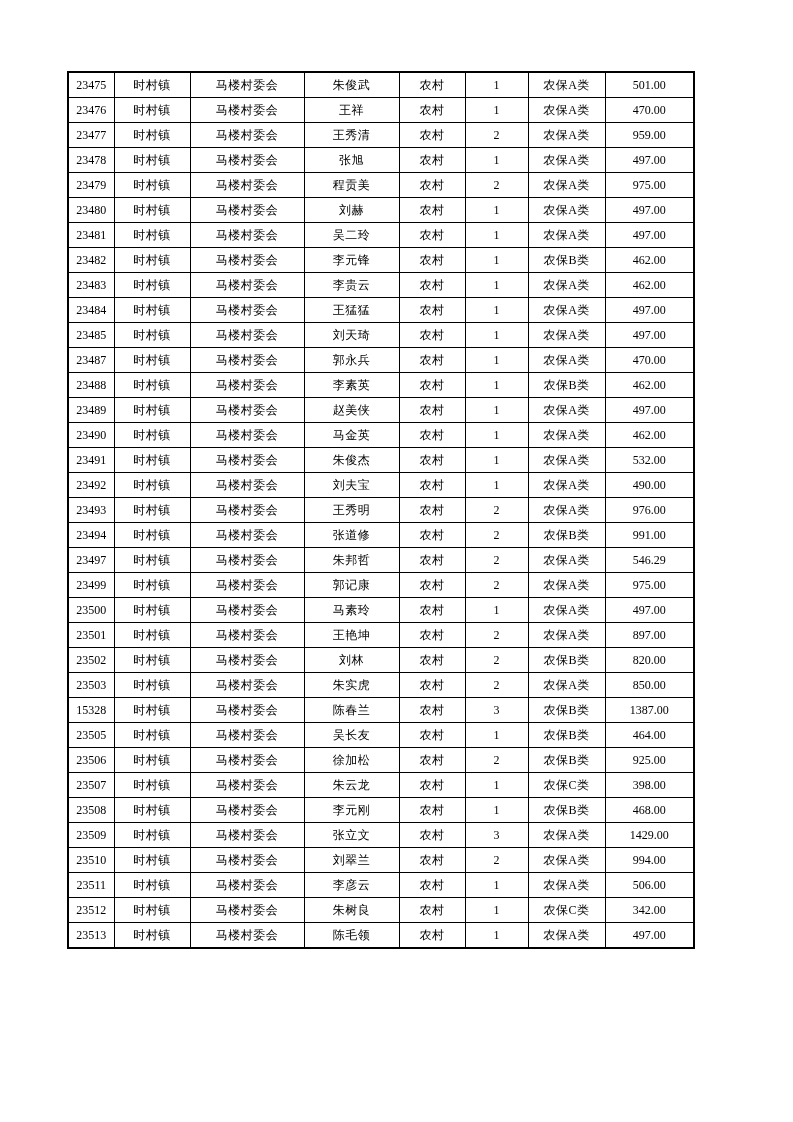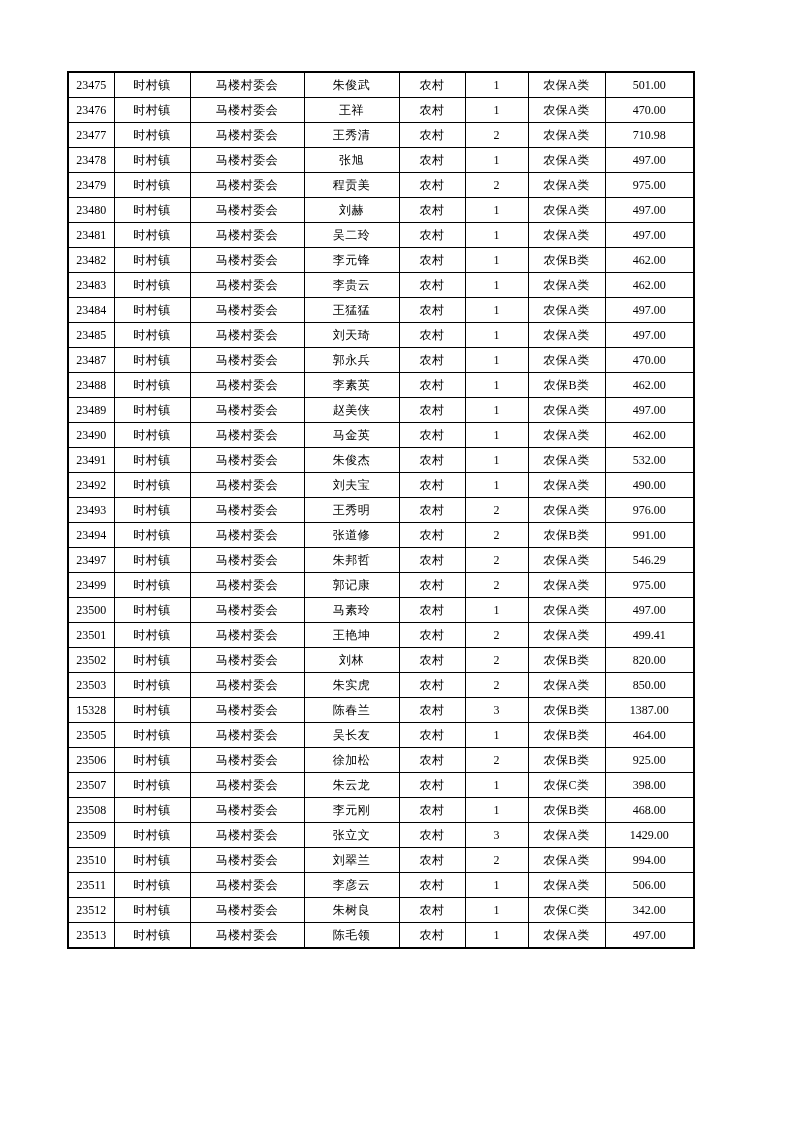--- a/index.html
+++ b/index.html
@@ -89,21 +89,21 @@
   </tr>
 
   <tr>
     <td class="num">23477</td>
     <td>时村镇</td>
     <td>马楼村委会</td>
     <td>王秀清</td>
     <td>农村</td>
     <td class="num">2</td>
     <td>农保A类</td>
-    <td class="num">710.98</td>
+    <td class="num">959.00</td>
   </tr>
 
   <tr>
     <td class="num">23478</td>
     <td>时村镇</td>
     <td>马楼村委会</td>
     <td>张旭</td>
     <td>农村</td>
     <td class="num">1</td>
     <td>农保A类</td>
@@ -313,21 +313,21 @@
   </tr>
 
   <tr>
     <td class="num">23501</td>
     <td>时村镇</td>
     <td>马楼村委会</td>
     <td>王艳坤</td>
     <td>农村</td>
     <td class="num">2</td>
     <td>农保A类</td>
-    <td class="num">499.41</td>
+    <td class="num">897.00</td>
   </tr>
 
   <tr>
     <td class="num">23502</td>
     <td>时村镇</td>
     <td>马楼村委会</td>
     <td>刘林</td>
     <td>农村</td>
     <td class="num">2</td>
     <td>农保B类</td>

